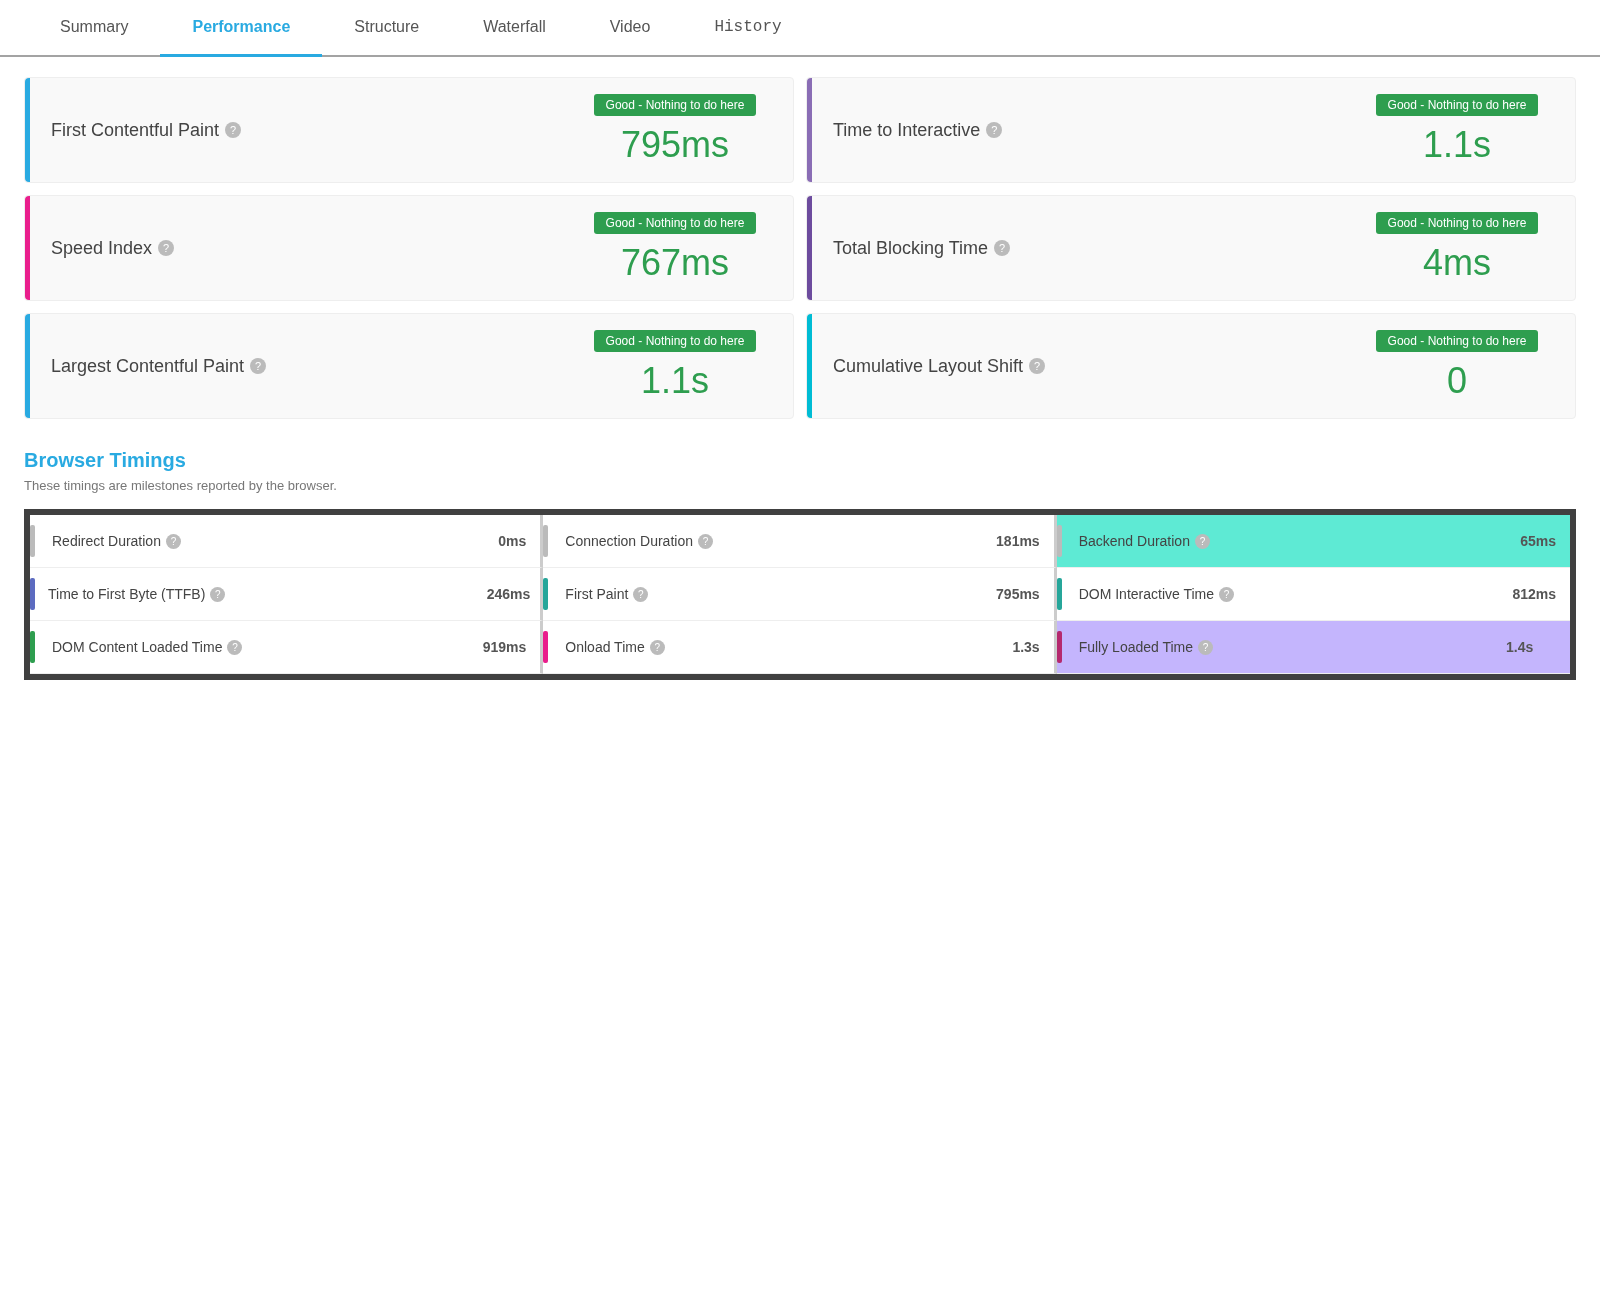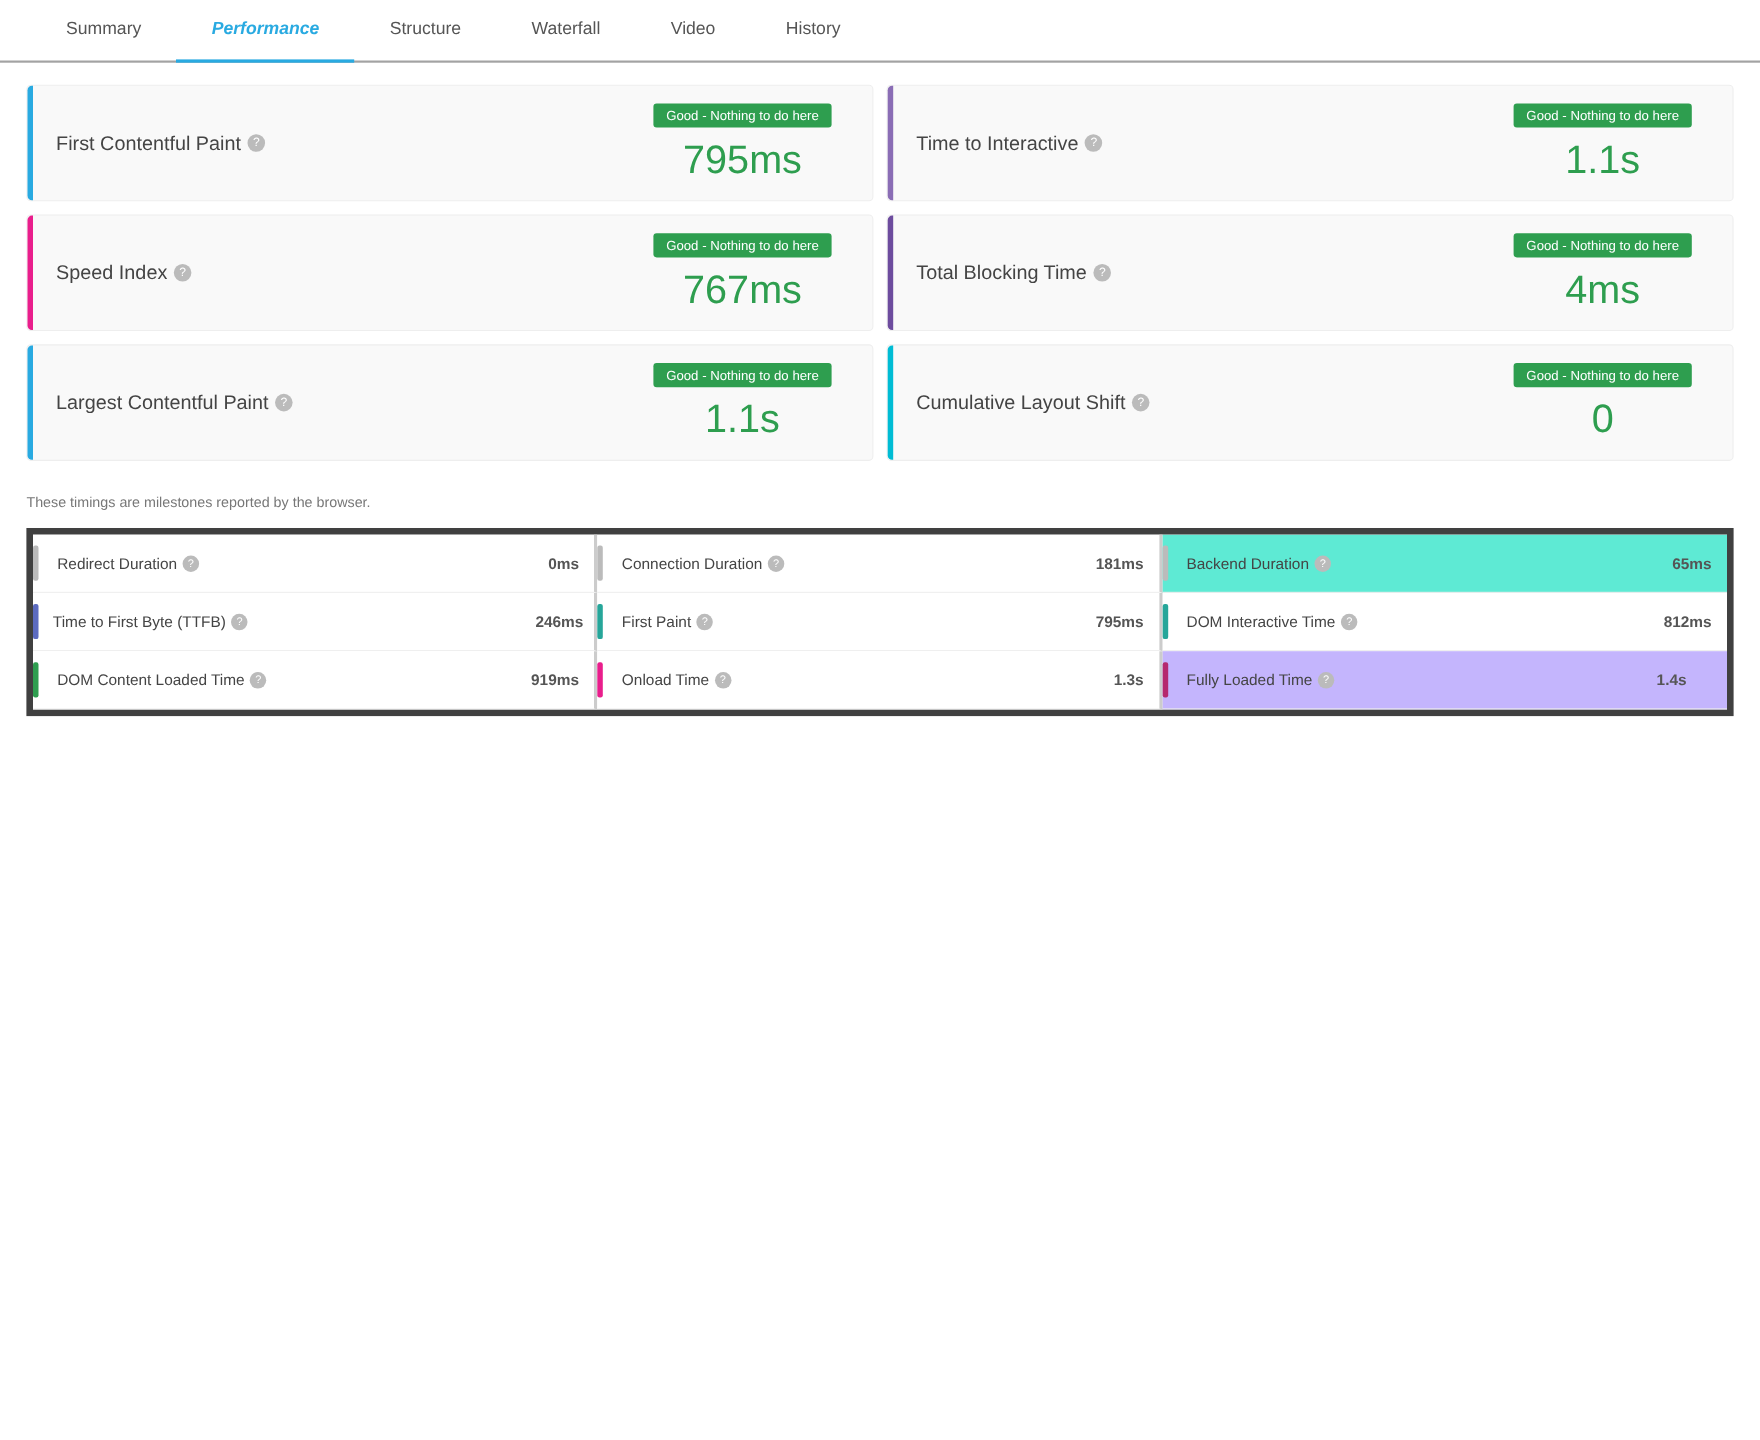--- a/index.html
+++ b/index.html
@@ -9,21 +9,20 @@
       cursor: pointer;
       font-size: 16px;
       color: #555;
       border-bottom: 3px solid transparent;
       margin-bottom: -2px;
     }
     .tab.active {
       color: #29aae1;
       border-bottom: 3px solid #29aae1;
       font-weight: bold;
-      font-style: italic;
     }
 
     
     .section-title {
       color: #29aae1;
       font-size: 20px;
       font-weight: bold;
       margin-bottom: 6px;
     }
     .section-desc {
@@ -34,21 +33,21 @@
   </style>
 </head>
 <body>
 
 <div style="border-bottom: 2px solid #a3a3a3; display:flex; padding: 0 28px; text-align: center;">
   <div class="tab" style="padding:18px 32px;cursor:pointer;font-size:16px;color:#555;border-bottom:3px solid transparent;margin-bottom:-2px;">Summary</div>
   <div class="tab active" style="padding:18px 32px;cursor:pointer;font-size:16px;color:#29aae1;border-bottom:3px solid #29aae1;margin-bottom:-2px;font-weight:bold;">Performance</div>
   <div class="tab" style="padding:18px 32px;cursor:pointer;font-size:16px;color:#555;border-bottom:3px solid transparent;margin-bottom:-2px;">Structure</div>
   <div class="tab" style="padding:18px 32px;cursor:pointer;font-size:16px;color:#555;border-bottom:3px solid transparent;margin-bottom:-2px;">Waterfall</div>
   <div class="tab" style="padding:18px 32px;cursor:pointer;font-size:16px;color:#555;border-bottom:3px solid transparent;margin-bottom:-2px;">Video</div>
-  <div class="tab" style="padding:18px 32px;cursor:pointer;font-size:16px;color:#555;border-bottom:3px solid transparent;margin-bottom:-2px;">History</div>
+  <div class="tab" style="padding:18px 32px;cursor:pointer;font-size:16px;color:#555;border-bottom:3px solid transparent;margin-bottom:-2px;font-family:Liberation Mono, monospace;">History</div>
 </div>
 
 <div style="padding: 20px 24px;">
 
   <div>
 
     <div style="display:grid;grid-template-columns:1fr 1fr;gap:12px;margin-bottom:30px;" id="metrics-grid">
     <div style="background: rgb(249, 249, 249); border: 1px solid rgb(238, 238, 238); border-radius: 4px; display: flex; align-items: center; padding: 16px 18px; gap: 16px; position: relative;">
           <div style="width: 5px; position: absolute; left: 0px; top: 0px; bottom: 0px; border-radius: 4px 0px 0px 4px; background: rgb(41, 170, 225);"></div>
           <div style="font-size: 18px; color: rgb(68, 68, 68); flex: 1 1 0%; padding-left: 8px; display: flex; align-items: center;">First Contentful Paint<span style="display: inline-block; width: 16px; height: 16px; background: rgb(187, 187, 187); color: rgb(255, 255, 255); border-radius: 50%; text-align: center; line-height: 16px; font-size: 11px; margin-left: 6px; cursor: pointer;">?</span></div>
@@ -94,20 +93,21 @@
           <div style="font-size: 18px; color: rgb(68, 68, 68); flex: 1 1 0%; padding-left: 8px; display: flex; align-items: center;">Cumulative Layout Shift<span style="display: inline-block; width: 16px; height: 16px; background: rgb(187, 187, 187); color: rgb(255, 255, 255); border-radius: 50%; text-align: center; line-height: 16px; font-size: 11px; margin-left: 6px; cursor: pointer;">?</span></div>
           <div style="display: flex; flex-direction: column; align-items: center; min-width: 200px;">
             <div style="background: rgb(46, 158, 79); color: rgb(255, 255, 255); font-size: 12px; padding: 4px 12px; border-radius: 3px; margin-bottom: 8px; white-space: nowrap;">Good - Nothing to do here</div>
             <div style="color: rgb(46, 158, 79); font-size: 36px; font-weight: 300;">0</div>
           </div>
         </div>
       </div>
   </div>
 
   <div>
+    <div class="section-title" style="color:#29aae1;font-size:20px;font-weight:bold;margin-bottom:6px;">Browser Timings</div>
     <div class="section-desc" style="color:#777;font-size:13px;margin-bottom:16px;">These timings are milestones reported by the browser.</div>
 
     <div id="timings-grid" style="display:grid;grid-template-columns:1fr 1fr 1fr;border:6px solid #404040;border-radius:0;overflow:hidden;">
         <div style="display: flex; align-items: center; padding: 18px 14px; border-bottom: 1px solid rgb(238, 238, 238); background: rgb(255, 255, 255); position: relative; gap: 8px; border-right: 3px solid rgb(204, 204, 204);">
           <div style="width: 5px; position: absolute; left: 0px; top: 20%; height: 60%; border-radius: 2px; background: rgb(187, 187, 187);"></div>
           <div style="font-size: 14px; color: rgb(68, 68, 68); flex: 1 1 0%; padding-left: 8px; display: flex; align-items: center; flex-wrap: wrap;">Redirect Duration<span style="display: inline-block; width: 15px; height: 15px; background: rgb(187, 187, 187); color: rgb(255, 255, 255); border-radius: 50%; text-align: center; line-height: 15px; font-size: 10px; margin-left: 5px; cursor: pointer;">?</span></div>
           <div style="font-size: 14px; color: rgb(85, 85, 85); font-weight: bold; min-width: 50px; text-align: right;">0ms</div>
         </div>
         <div style="display: flex; align-items: center; padding: 18px 14px; border-bottom: 1px solid rgb(238, 238, 238); background: rgb(255, 255, 255); position: relative; gap: 8px; border-right: 3px solid rgb(204, 204, 204);">
           <div style="width: 5px; position: absolute; left: 0px; top: 20%; height: 60%; border-radius: 2px; background: rgb(187, 187, 187);"></div>

